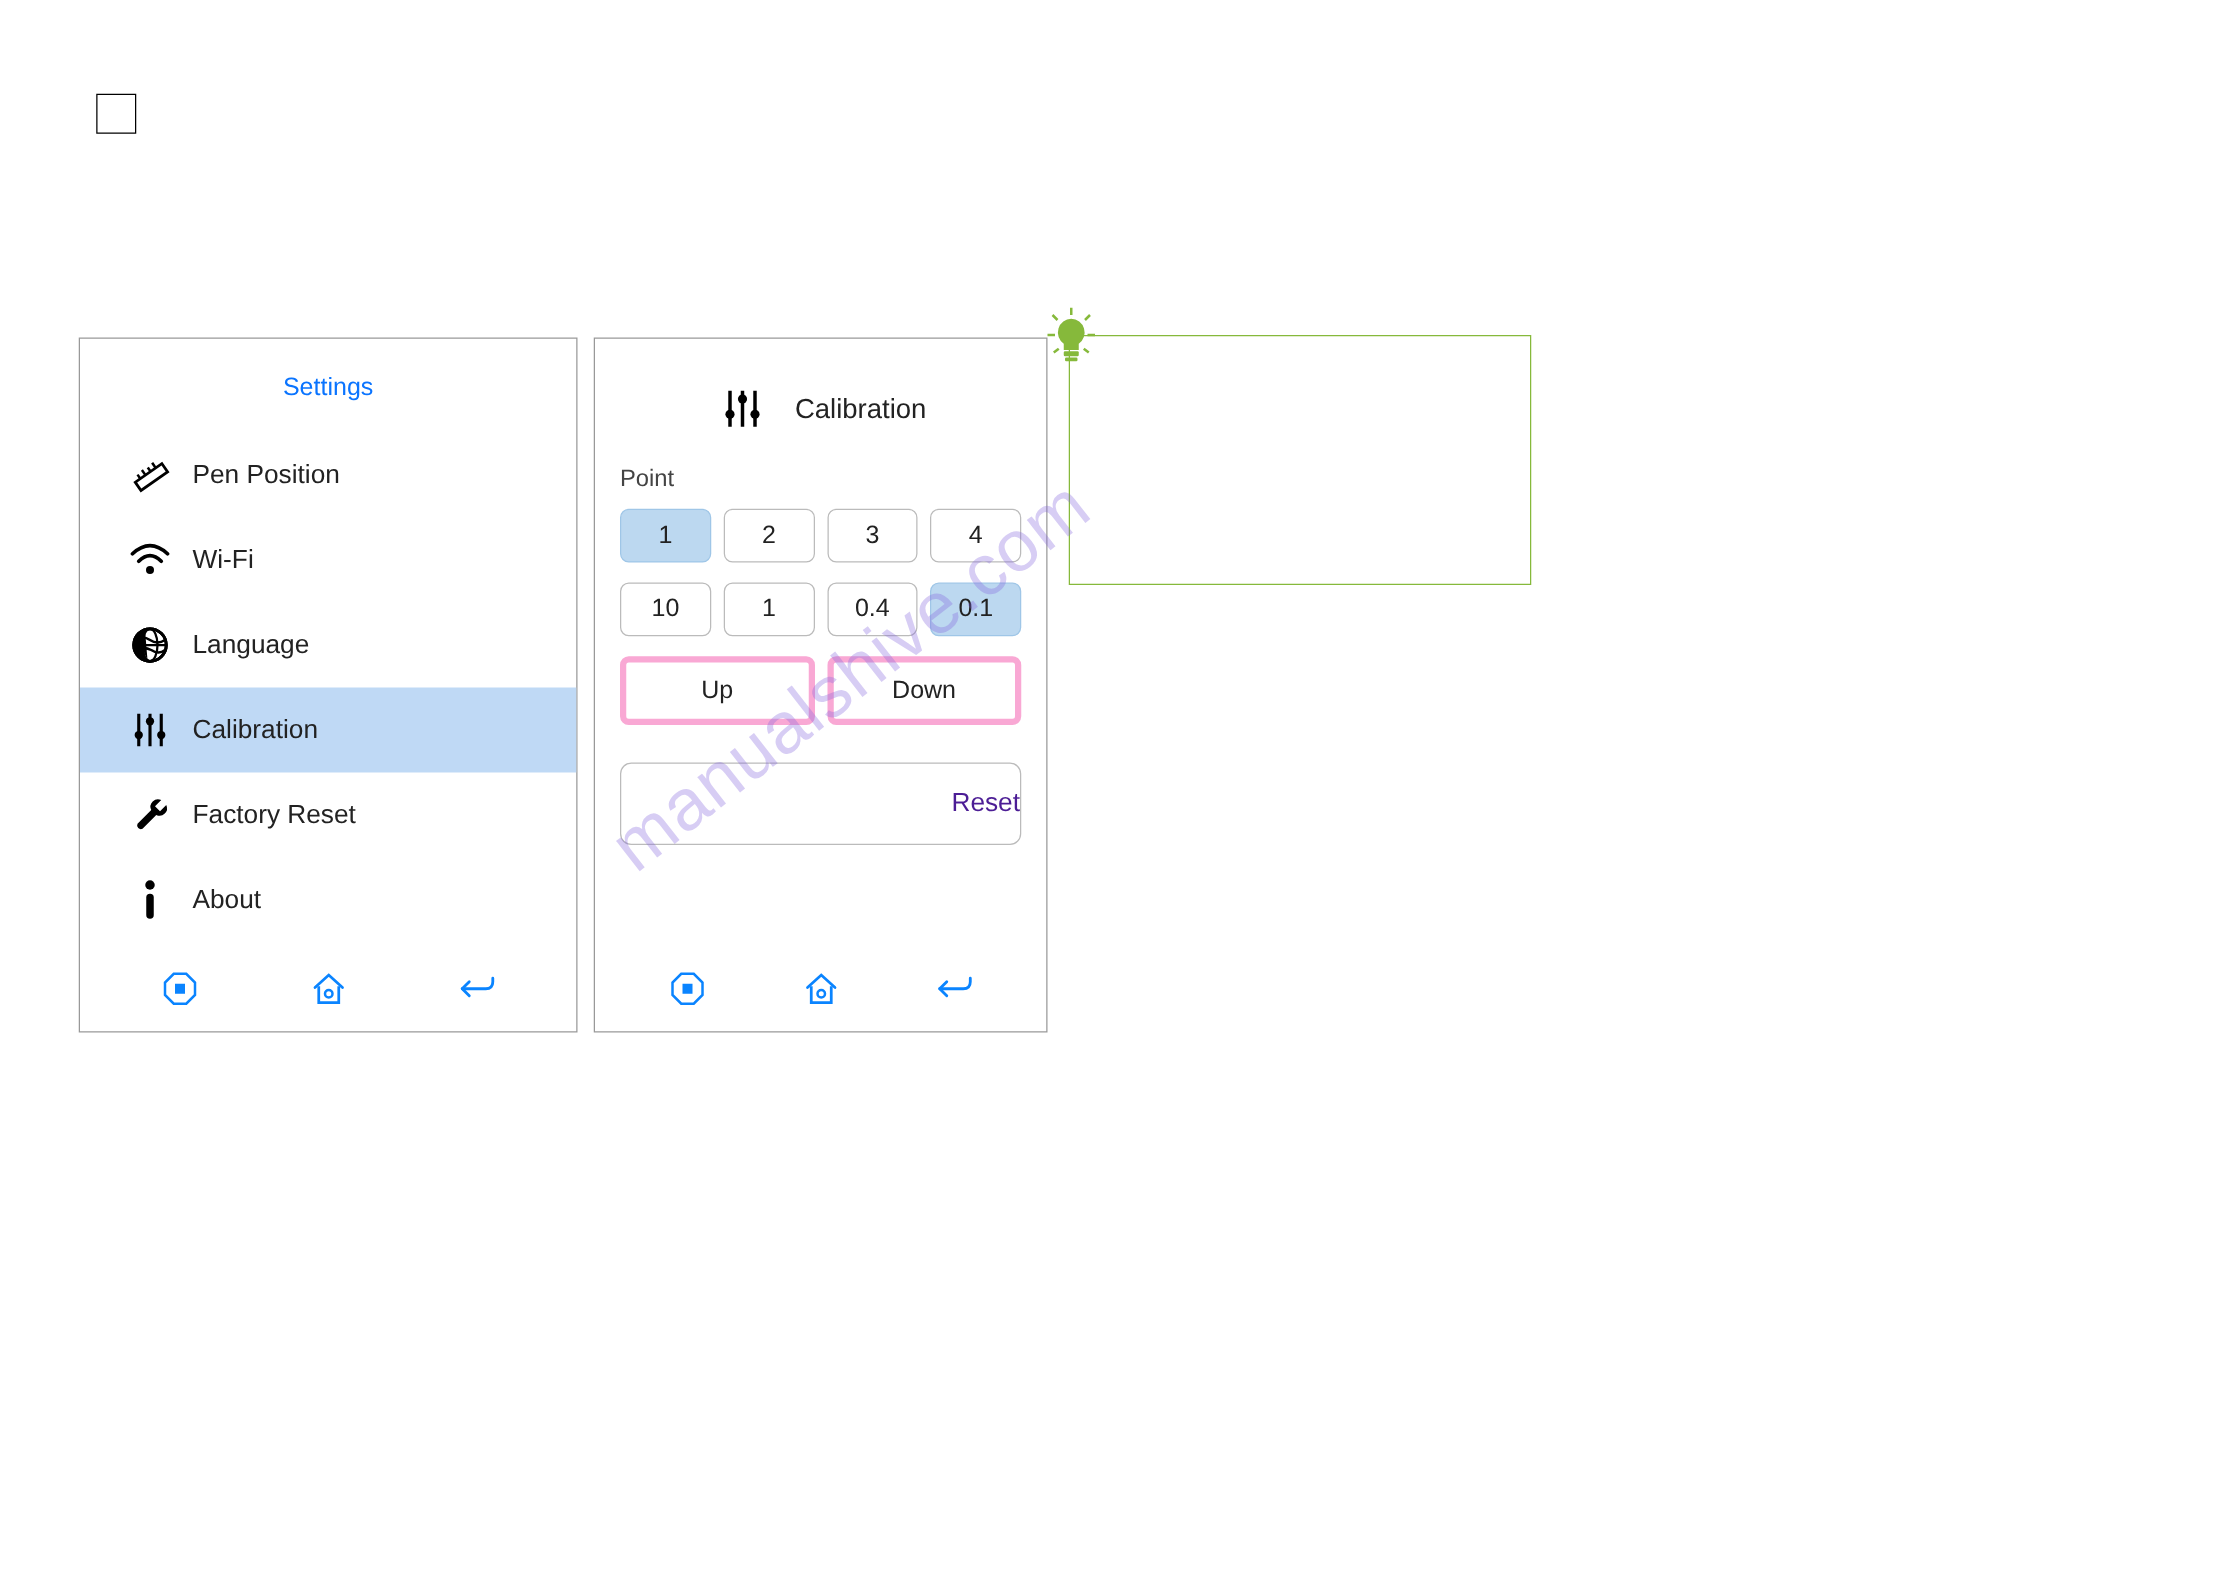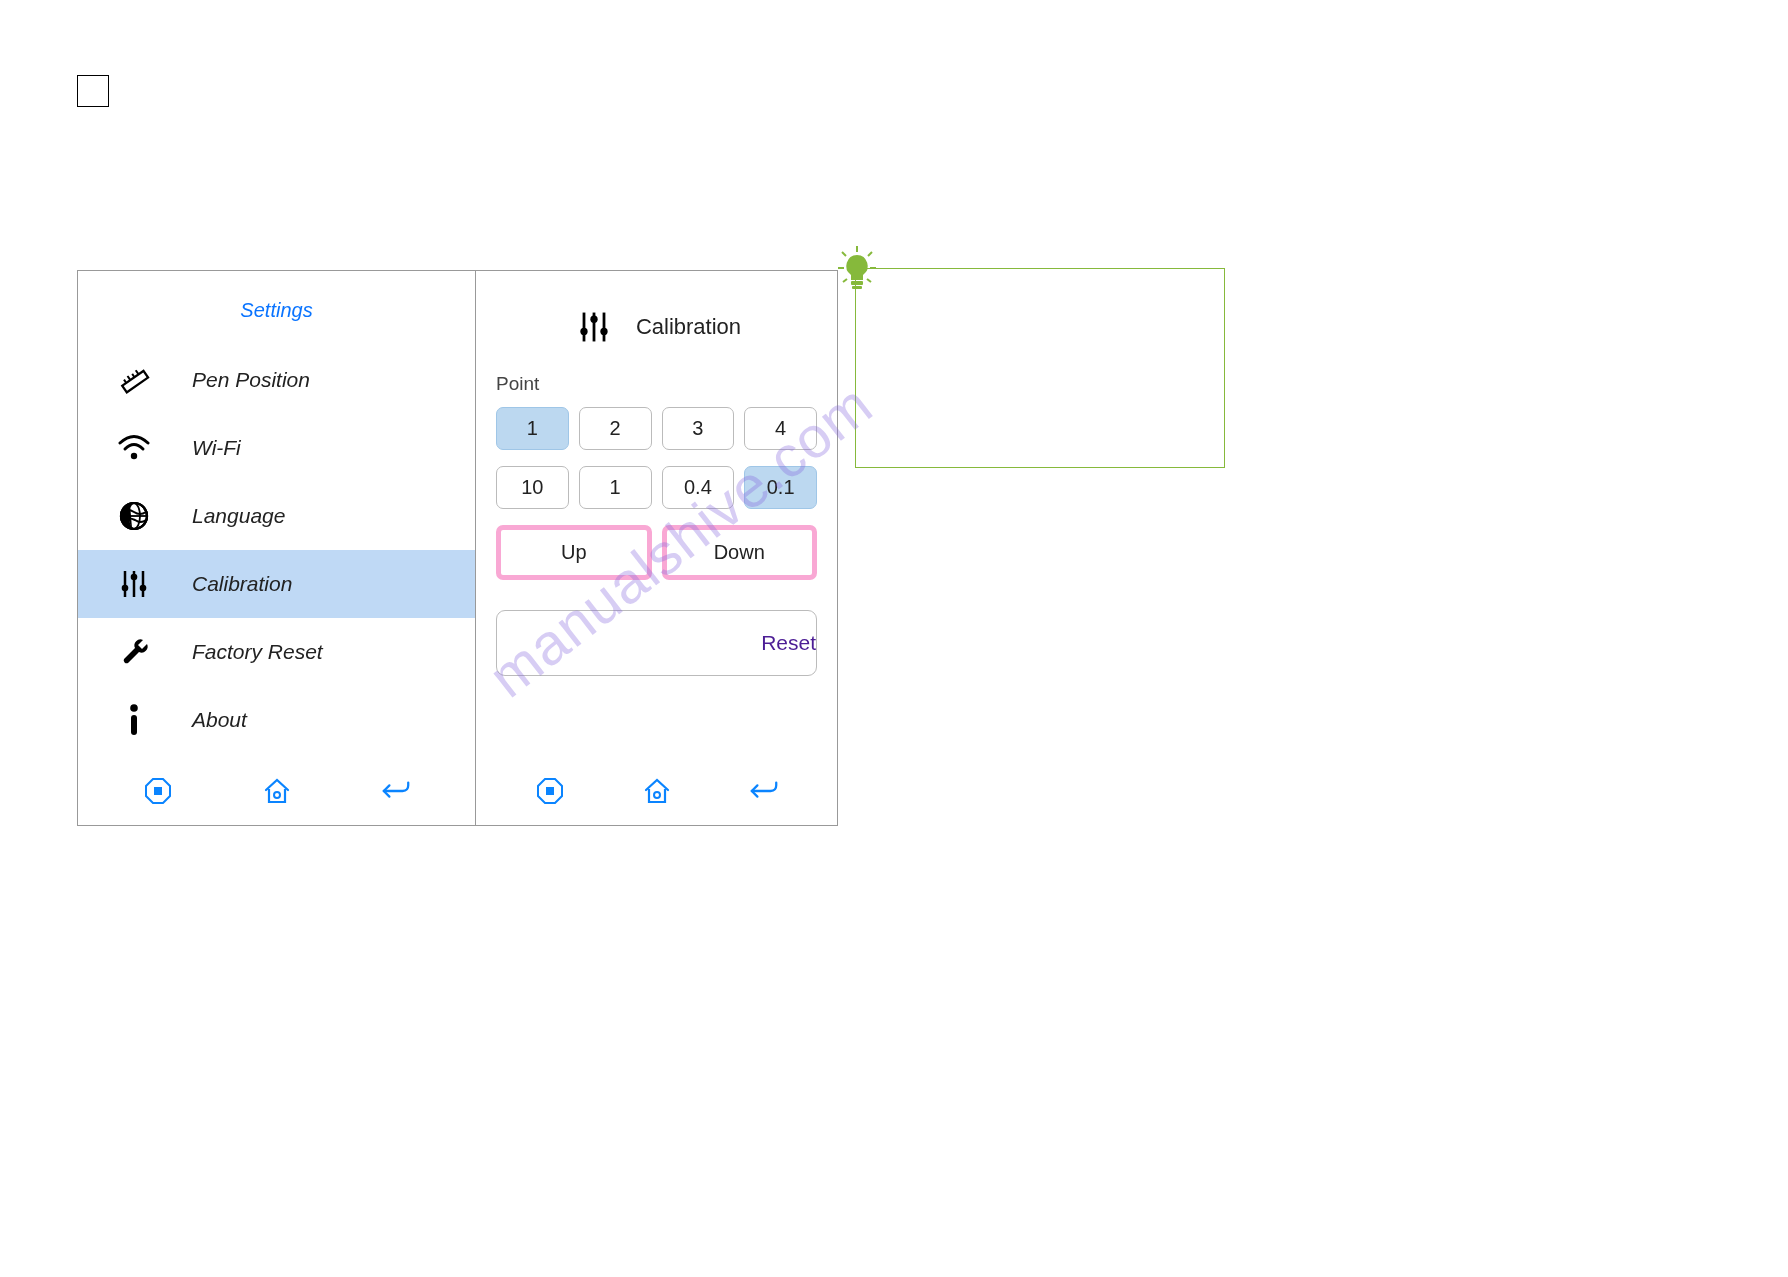--- a/index.html
+++ b/index.html
@@ -25,24 +25,23 @@
     }
     .panel {
       position: absolute;
       border: 1px solid #999;
       background: #fff;
       display: flex;
       flex-direction: column;
     }
     .panel-left {
       top: 270px;
-      left: 77px;
+      left: 63px;
       width: 399px;
       height: 556px;
-      font-style: italic;
     }
     .panel-right {
       top: 270px;
       left: 475px;
       width: 363px;
       height: 556px;
     }
     .settings-title {
       text-align: center;
       color: #0a74ff;
@@ -50,21 +49,21 @@
       font-weight: 500;
       padding: 28px 0 24px 0;
     }
     .menu-list {
       flex: 1;
     }
     .menu-item {
       display: flex;
       align-items: center;
       padding: 16px 0 16px 38px;
-      gap: 40px;
+      gap: 16px;
       cursor: pointer;
     }
     .menu-item.selected {
       background: #bfd9f5;
     }
     .menu-icon {
       width: 36px;
       height: 36px;
       display: flex;
       align-items: center;

